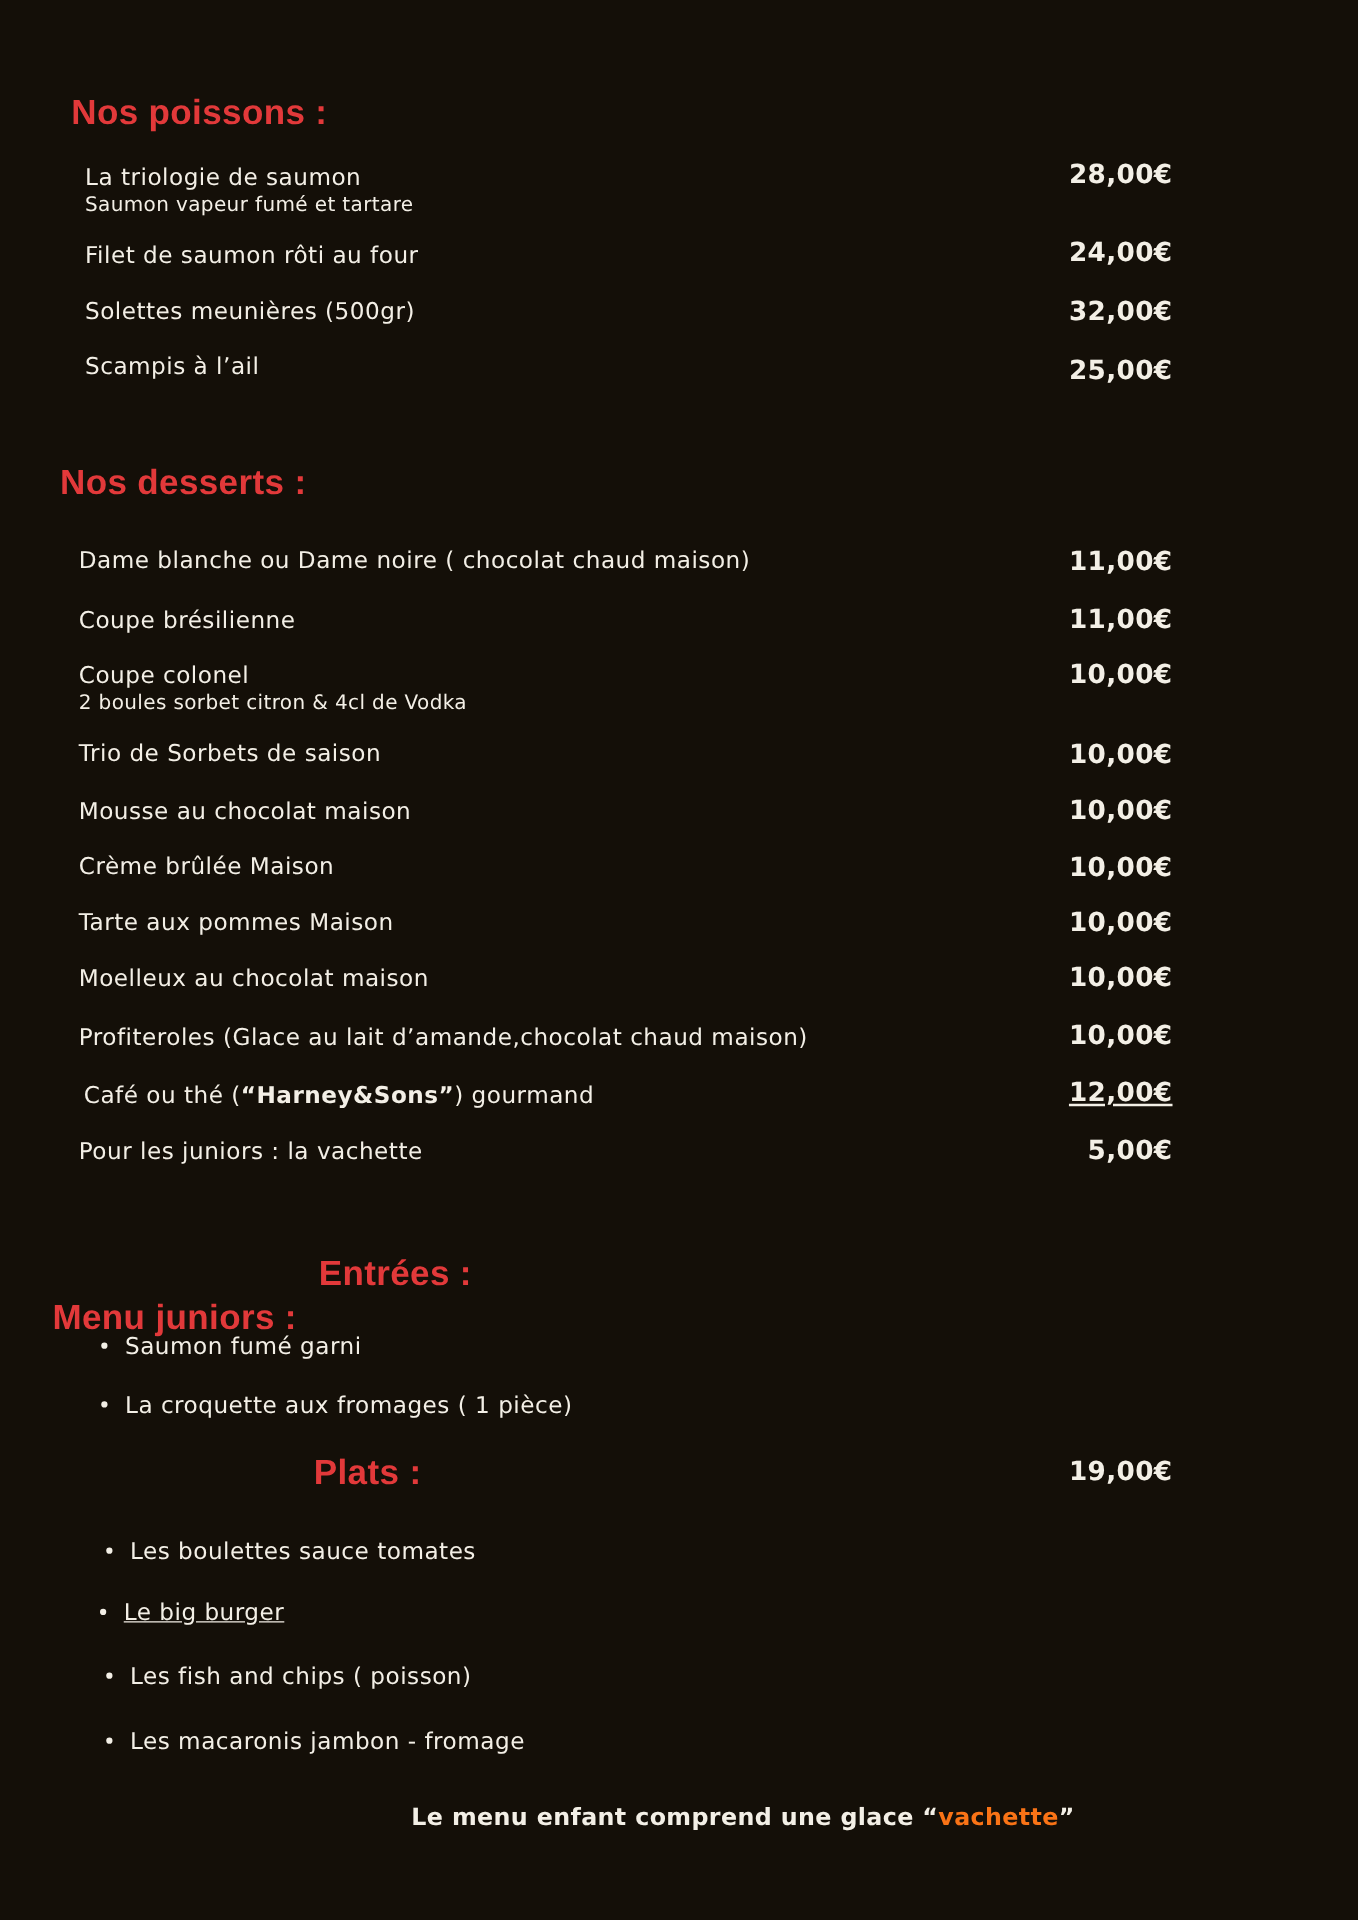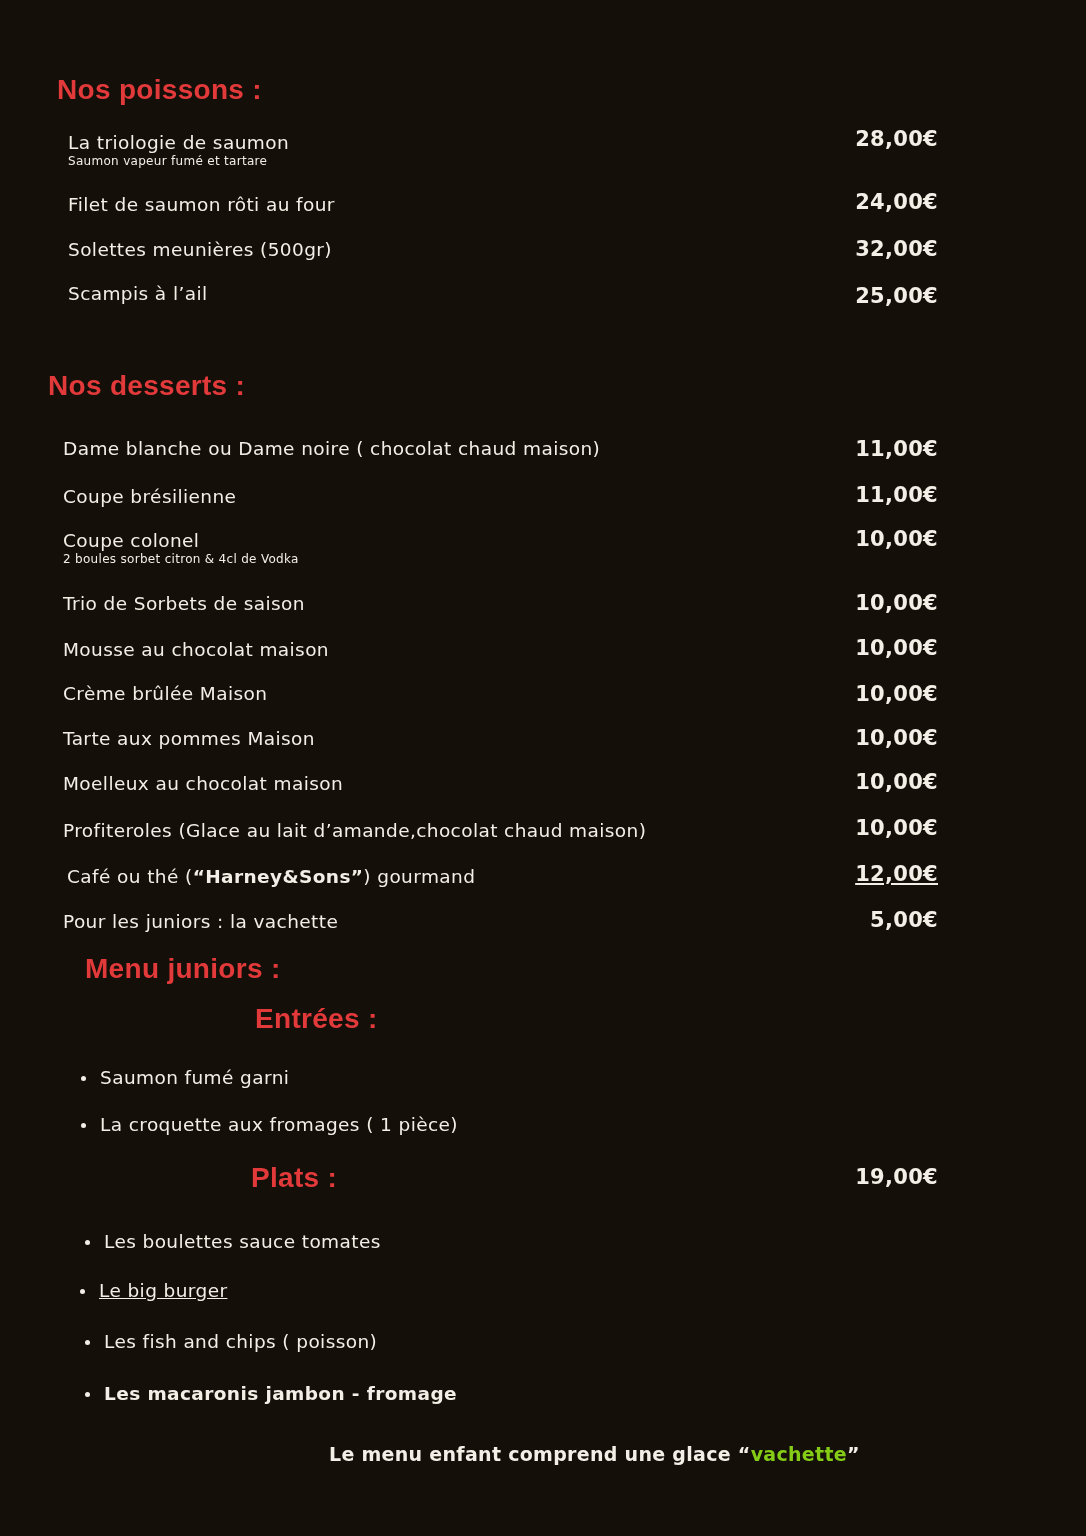--- a/index.html
+++ b/index.html
@@ -13,29 +13,29 @@
     }
     .abs { position: absolute; white-space: nowrap; }
     .heading {
       color: #e2393a;
       font-family: "Liberation Sans", sans-serif;
       font-size: 28px;
       font-weight: bold;
       letter-spacing: 0.3px;
     }
     .item { font-size: 18.5px; letter-spacing: 0.4px; }
-    .sub { font-size: 12px; letter-spacing: 0.3px; display: block; margin-top: 1px; }
+    .sub { font-size: 16px; letter-spacing: 0.3px; display: block; margin-top: 1px; }
     .price {
       font-size: 21px; font-weight: bold; text-align: right;
       width: 140px; left: 798px; letter-spacing: 0.3px;
     }
     .bullet { font-size: 18.5px; letter-spacing: 0.4px; }
     .bullet .dot { display: inline-block; width: 5px; height: 5px; border-radius: 50%; background: #f3efe6; vertical-align: middle; margin-right: 14px; position: relative; top: -1px; }
     .bold { font-weight: bold; }
-    .red { color: #84cc16; }
+    .red { color: #f97316; }
     .note { font-size: 19px; font-weight: bold; letter-spacing: 0.3px; }
   </style>
 </head>
 <body>
 
 <div class="abs heading" style="left:57px; top:74px;">Nos poissons :</div>
 
 <div class="abs item" style="left:68px; top:132px;">
   <span>La triologie de saumon</span>
   <span class="sub">Saumon vapeur fumé et tartare</span>
@@ -84,21 +84,21 @@
 <div class="abs price" style="top:816px;">10,00€</div>
 
 <div class="abs item" style="left:67px; top:866px;">
   <span>Café ou thé (</span><span class="bold">“Harney&amp;Sons”</span><span>) gourmand</span>
 </div>
 <div class="abs price" style="top:862px;text-decoration:underline;">12,00€</div>
 
 <div class="abs item" style="left:63px; top:911px;">Pour les juniors : la vachette</div>
 <div class="abs price" style="top:908px;">5,00€</div>
 
-<div class="abs heading" style="left:42px; top:953px;margin-left:43px;">Menu juniors :</div>
+<div class="abs heading" style="left:42px; top:1038px;">Menu juniors :</div>
 <div class="abs heading" style="left:255px; top:1003px;">Entrées :</div>
 
 <div class="abs bullet" style="left:81px; top:1067px;">
   <span class="dot"></span><span>Saumon fumé garni</span>
 </div>
 <div class="abs bullet" style="left:81px; top:1114px;">
   <span class="dot"></span><span>La croquette aux fromages ( 1 pièce)</span>
 </div>
 
 <div class="abs heading" style="left:251px; top:1162px;">Plats :</div>
@@ -106,19 +106,19 @@
 
 <div class="abs bullet" style="left:85px; top:1231px;">
   <span class="dot"></span><span>Les boulettes sauce tomates</span>
 </div>
 <div class="abs bullet" style="left:80px; top:1280px;text-decoration:underline;">
   <span class="dot"></span><span>Le big burger</span>
 </div>
 <div class="abs bullet" style="left:85px; top:1331px;">
   <span class="dot"></span><span>Les fish and chips ( poisson)</span>
 </div>
-<div class="abs bullet" style="left:85px; top:1383px;font-weight:bold;">
+<div class="abs bullet" style="left:85px; top:1383px;">
   <span class="dot"></span><span>Les macaronis jambon - fromage</span>
 </div>
 
 <div class="abs note" style="left:329px; top:1443px;">
   <span>Le menu enfant comprend une glace  “</span><span class="red">vachette</span><span>”</span>
 </div>
 
 </body></html>

